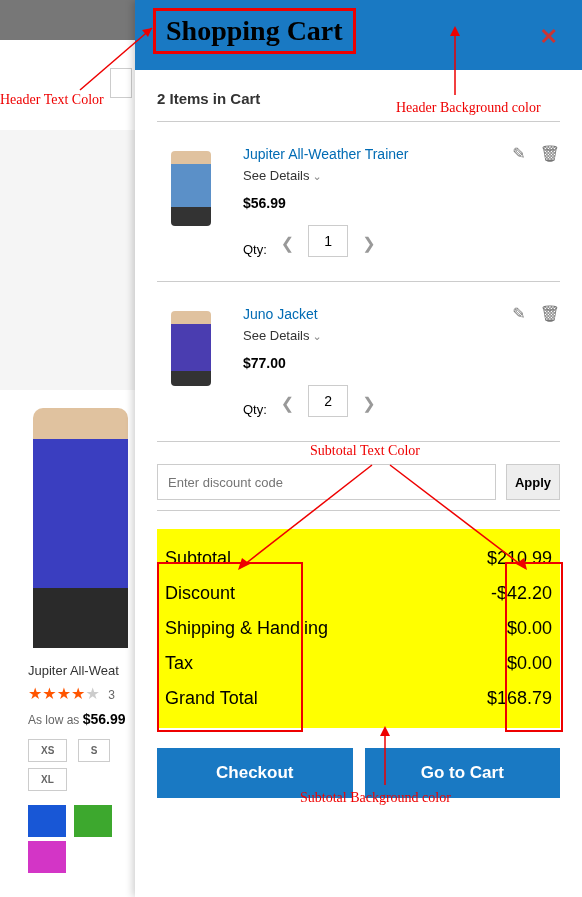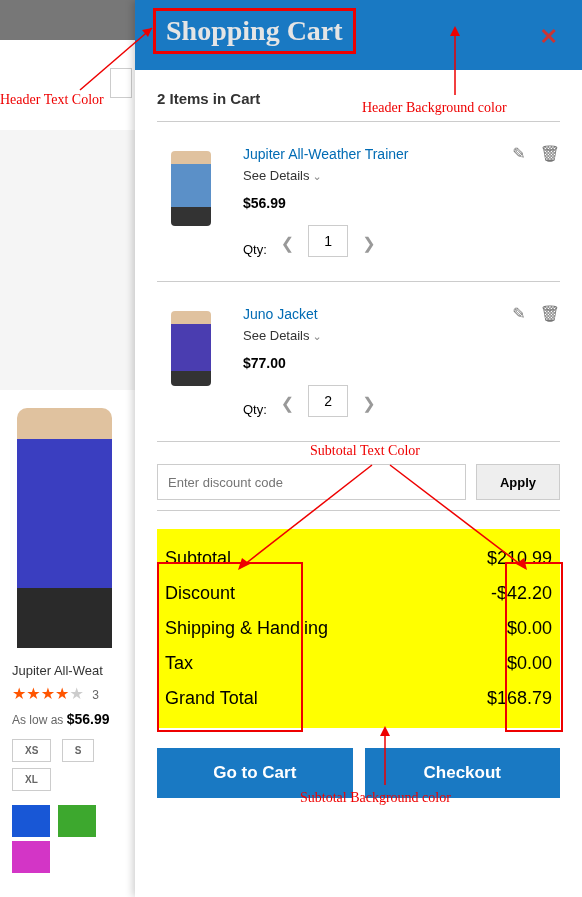--- a/index.html
+++ b/index.html
@@ -1,40 +1,40 @@
 <!DOCTYPE html>
 <html><head>
 <meta charset="utf-8">
 <style>
 * { box-sizing: border-box; margin: 0; padding: 0; }
 body { font-family: Arial, sans-serif; width: 582px; height: 897px; background: #fff; position: relative; overflow: hidden; }
 .bg-strip { position: absolute; top: 0; left: 0; width: 135px; height: 40px; background: #777; }
 .bg-light { position: absolute; top: 130px; left: 0; width: 135px; height: 260px; background: #f5f5f5; }
 .search-box { position: absolute; top: 68px; left: 110px; width: 22px; height: 30px; border: 1px solid #ccc; }
 
-.product-bg { position: absolute; top: 398px; left: 12px; width: 105px; height: 265px; }
+.product-bg { position: absolute; top: 398px; left: 28px; width: 105px; height: 265px; }
 .prod-img { width: 105px; height: 250px; background: #fff; display: flex; align-items: flex-end; justify-content: center; }
 .hood-fig { width: 95px; height: 240px; background: linear-gradient(#e0c29f 0 13%, #3a3ec0 13% 75%, #2a2a2a 75% 100%); border-radius: 10px 10px 0 0; }
 .prod-title { font-size: 13px; color: #333; margin-top: 15px; }
 .stars { margin-top: 6px; }
 .star { color: #ff5500; font-size: 16px; }
 .star.gray { color: #ccc; }
 .price-row { font-size: 12px; margin-top: 8px; color: #666; }
 .price-row b { color: #000; font-size: 14px; }
 .size-row { margin-top: 12px; }
 .size-btn { display: inline-block; border: 1px solid #ccc; padding: 5px 12px; font-size: 10px; color: #666; margin-right: 6px; margin-bottom: 6px; font-weight: bold; }
 .color-row { margin-top: 8px; }
 .swatch { display: inline-block; width: 38px; height: 32px; margin-right: 4px; }
 .sw-blue { background: #1857d6; }
 .sw-green { background: #3da82e; }
 .sw-pink { background: #d335c6; }
 
 .cart-panel { position: absolute; top: 0; left: 135px; width: 447px; height: 897px; background: #fff; box-shadow: -2px 0 8px rgba(0,0,0,0.2); }
 .cart-header { height: 70px; background: #1979c3; position: relative; }
-.cart-title-box { position: absolute; top: 8px; left: 18px; border: 3px solid #e00; padding: 4px 10px; color: #e5e5e5; font-size: 28px; font-weight: bold; font-family: Georgia, serif; }
+.cart-title-box { position: absolute; top: 8px; left: 18px; border: 3px solid #e00; padding: 4px 10px; color: #000000; font-size: 28px; font-weight: bold; font-family: Georgia, serif; }
 .close-x { position: absolute; top: 24px; right: 24px; color: #c33; font-size: 22px; font-weight: bold; cursor: pointer; }
 
 .cart-body { padding: 20px 22px; }
 .cart-count { font-weight: bold; font-size: 15px; color: #333; }
 .hr { border: none; border-top: 1px solid #ccc; margin: 14px 0; }
 
 .item { display: flex; position: relative; padding: 10px 0; }
 .item-img { width: 68px; height: 85px; background: #fff; margin-right: 18px; display: flex; align-items: center; justify-content: center; }
 .mini1 { width: 40px; height: 75px; background: linear-gradient(#e0c29f 0 18%, #5b90c8 18% 75%, #333 75% 100%); border-radius: 4px; }
 .mini2 { width: 40px; height: 75px; background: linear-gradient(#e0c29f 0 18%, #4a3db0 18% 80%, #333 80% 100%); border-radius: 4px; }
@@ -45,21 +45,21 @@
 .item-price { font-weight: bold; margin-top: 12px; font-size: 14px; }
 .qty-row { margin-top: 14px; display: flex; align-items: flex-end; gap: 10px; }
 .qty-label { font-size: 13px; }
 .qty-arrow { color: #999; font-size: 16px; cursor: pointer; padding: 4px; }
 .qty-input { width: 40px; height: 32px; border: 1px solid #ccc; text-align: center; font-size: 14px; }
 .item-actions { position: absolute; top: 8px; right: 0; display: flex; gap: 14px; }
 .icon-btn { color: #757575; cursor: pointer; font-size: 16px; }
 
 .discount-row { display: flex; gap: 10px; margin-top: 22px; border-radius: 18px; }
 .discount-input { flex: 1; height: 36px; border: 1px solid #ccc; padding: 0 10px; font-size: 13px; }
-.apply-btn { background: #eee; border: 1px solid #ccc; padding: 0 23px; font-size: 13px; font-weight: bold; cursor: pointer; }
+.apply-btn { background: #eee; border: 1px solid #ccc; padding: 0 8px; font-size: 13px; font-weight: bold; cursor: pointer; }
 
 .totals { background: #ffff00; padding: 12px 6px; margin-top: 18px; position: relative; }
 .tot-row { display: flex; justify-content: space-between; padding: 7px 2px; font-size: 18px; }
 
 .btn-row { display: flex; gap: 12px; margin-top: 20px; }
 .big-btn { flex: 1; background: #1979c3; color: #fff; height: 50px; border: none; font-size: 17px; font-weight: bold; cursor: pointer; }
 
 
 .anno-label { position: absolute; color: #e00; font-size: 14px; font-family: Georgia, serif; z-index: 50; }
 .anno-arrow { position: absolute; z-index: 49; }
@@ -172,33 +172,33 @@
           <span>Tax</span>
           <span>$0.00</span>
         </div>
         <div class="tot-row">
           <span>Grand Total</span>
           <span>$168.79</span>
         </div>
       </div>
 
     <div class="btn-row">
+      <button class="big-btn">Checkout</button>
       <button class="big-btn">Go to Cart</button>
-      <button class="big-btn">Checkout</button>
     </div>
   </div>
 </div>
 
 <div class="anno-label" style="top:92px;left:0">Header Text Color</div>
 <svg class="anno-arrow" style="top:22px;left:70px" width="90" height="72">
     <line x1="10" y1="68" x2="82" y2="6" stroke="#e00" stroke-width="1.5"></line>
     <polygon points="82,6 72,8 78,15" fill="#e00"></polygon>
   </svg>
 
-<div class="anno-label" style="top:100px;left:362px">Header Background color</div>
+<div class="anno-label" style="top:100px;left:396px">Header Background color</div>
 <svg class="anno-arrow" style="top:20px;left:440px" width="40" height="80">
     <line x1="15" y1="75" x2="15" y2="8" stroke="#e00" stroke-width="1.5"></line>
     <polygon points="15,6 10,16 20,16" fill="#e00"></polygon>
   </svg>
 
 <div class="anno-label" style="top:443px;left:310px">Subtotal Text Color</div>
 <svg class="anno-arrow" style="top:460px;left:220px" width="320" height="115">
   <line x1="152" y1="5" x2="20" y2="108" stroke="#e00" stroke-width="1.5"></line>
     <polygon points="18,110 22,98 30,104" fill="#e00"></polygon>
   <line x1="170" y1="5" x2="305" y2="108" stroke="#e00" stroke-width="1.5"></line>

